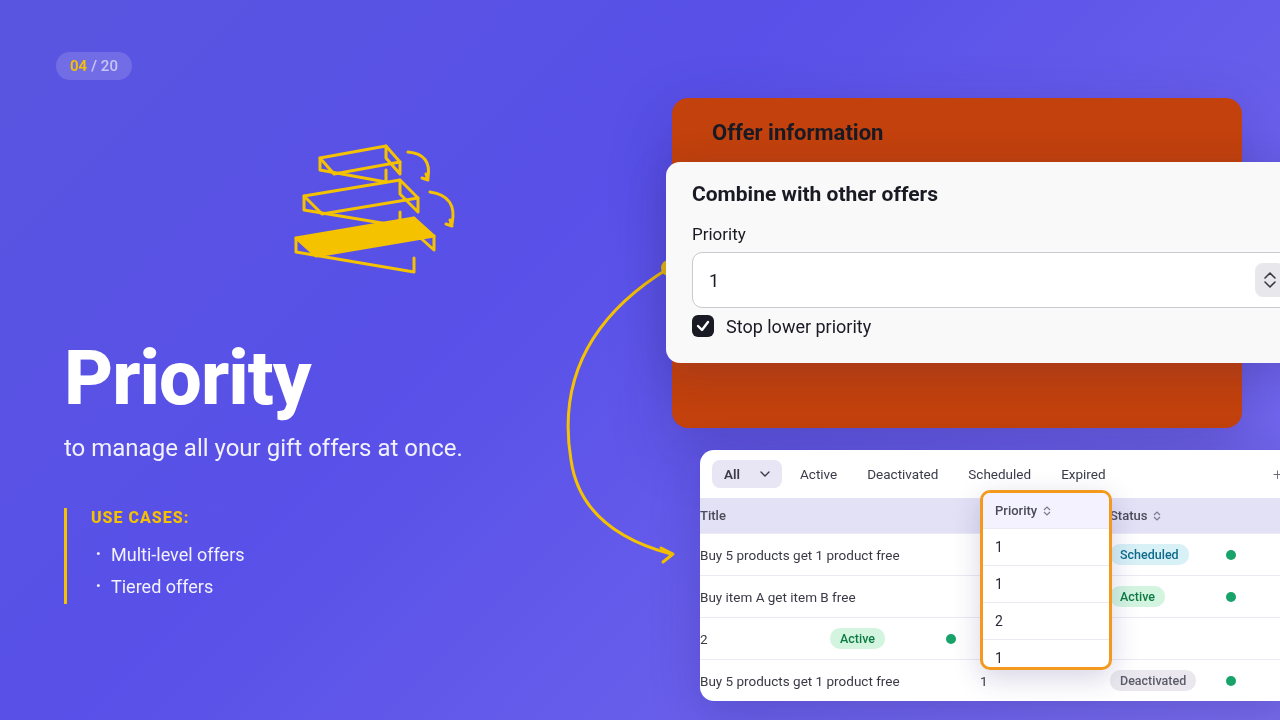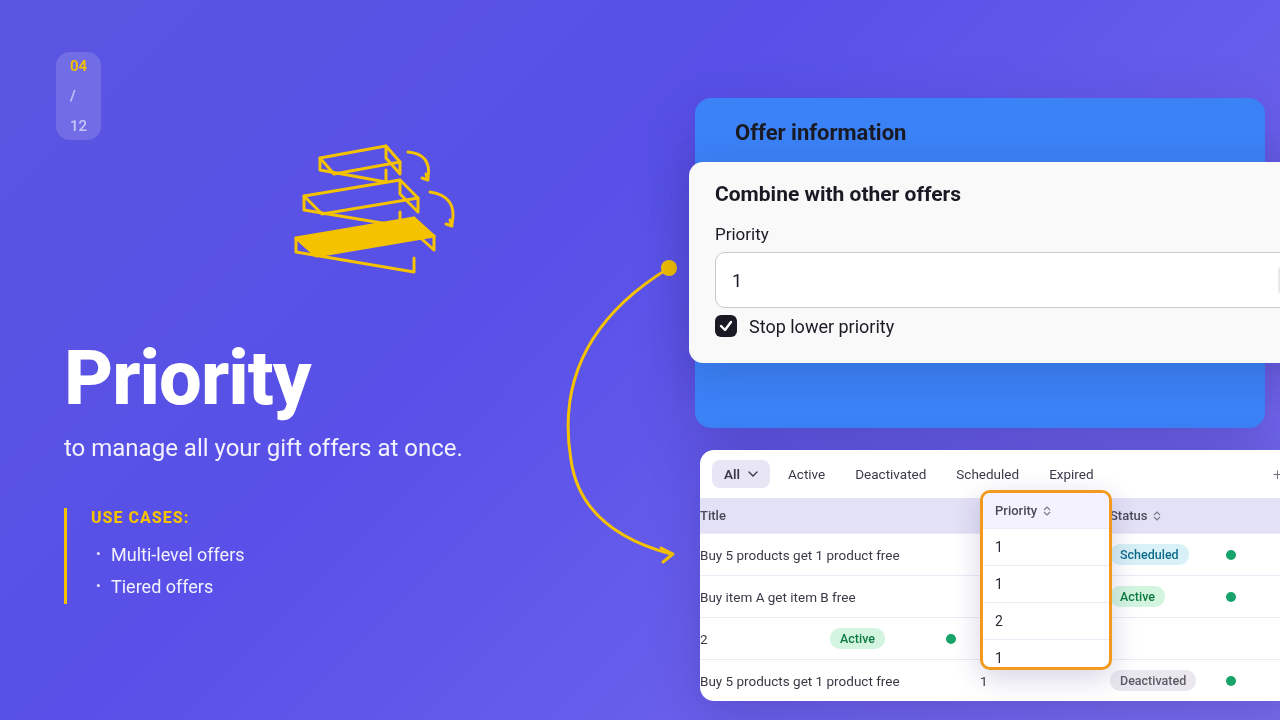--- a/index.html
+++ b/index.html
@@ -11,21 +11,21 @@
   }
 
   
   .page-pill {
     position: absolute; top: 52px; left: 56px;
     background: rgba(255,255,255,0.15);
     border-radius: 14px;
     padding: 5px 14px;
     font-size: 15px; font-weight: 600;
     color: #fff;
-    display: flex; gap: 12px; align-items: baseline; flex-direction: column;
+    display: flex; gap: 4px; align-items: baseline;
   }
   .page-pill .cur { color: #f5c200; }
   .page-pill .sep { opacity: .6; }
   .page-pill .tot { opacity: .6; font-weight: 500; }
 
   
   .illus { position: absolute; top: 140px; left: 290px; width: 200px; height: 140px; }
 
   
   .left { position: absolute; left: 64px; top: 340px; width: 560px; }
@@ -35,22 +35,22 @@
   .use-title { color: #f5c200; font-size: 16px; font-weight: 800; letter-spacing: 1px; }
   .use-list { list-style: none; margin-top: 12px; }
   .use-list li { font-size: 18px; line-height: 1.8; color: rgba(255,255,255,.92); position: relative; padding-left: 20px;}
   .use-list li::before { content: "·"; position: absolute; left: 4px; font-size: 26px; line-height: 18px; top: 6px;}
 
   
   .connector { position: absolute; left: 561px; top: 260px; width: 200px; height: 320px; pointer-events:none;}
 
   
   .offer-card {
-    position: absolute; top: 98px; left: 695px; width: 570px;
-    background: #3b82f6; border-radius: 16px;
+    position: absolute; top: 98px; left: 672px; width: 570px;
+    background: #c2410c; border-radius: 16px;
     box-shadow: 0 20px 60px rgba(34,25,95,.25);
     overflow: visible;
   }
   .offer-card .hdr { padding: 22px 40px 8px 40px; font-size: 22px; font-weight: 700; color: #1a1a24;}
   .offer-inner {
     position: absolute; top: 64px; left: -6px; width: 656px;
     background: #f9f9fa; border-radius: 14px;
     padding: 20px 26px 26px 26px;
     color: #1a1a24;
     box-shadow: 0 10px 40px rgba(34,25,95,.18);
@@ -74,21 +74,21 @@
   
   .table-card {
     position: absolute; top: 450px; left: 700px; width: 600px;
     background: #ffffff; border-radius: 14px;
     box-shadow: 0 16px 50px rgba(34,25,95,.22);
     overflow: visible;
     color:#2a2a36;
   }
   .tabs { display:flex; align-items:center; gap:6px; padding: 10px 12px; font-size:13.5px;}
   .tab { padding:6px 12px; border-radius:8px; color:#3b3b4a; cursor:pointer;}
-  .tab.active { background:#e8e6f4; font-weight:600; display:flex; align-items:center; gap:8px;}
+  .tab.active { background:#e8e6f4; font-weight:600; display:flex; align-items:center; gap:20px;}
   .tab-plus { margin-left:auto; color:#6a6a78; font-size:16px; font-weight:300; padding:0 6px;}
   .thead { display:flex; background:#e3e1f6; font-size:13px; color:#4a4a5a; font-weight:500;}
   .thead .c, .trow .c { padding:10px 0;}
   .c-title { flex: 0 0 280px; }
   .c-pri   { flex: 0 0 130px; display:flex; align-items:center; gap:6px;}
   .c-stat  { flex: 0 0 116px; display:flex; align-items:center; gap:6px;}
   .c-extra { flex: 1; }
   .sort-icon { display:inline-flex; flex-direction:column; line-height:0;}
   .trow { display:flex; border-top:1px solid #eceaf5; font-size:13.5px; color:#3a3a46; align-items:center;}
   .badge { display:inline-block; padding:3px 10px; border-radius:10px; font-size:12.5px; font-weight:500;}
@@ -106,21 +106,21 @@
   }
   .pri-overlay .oh { background:#f4f2ff; padding:10px 12px; font-size:13px; color:#4a4a5a; display:flex; align-items:center; gap:6px; font-weight:500;}
   .pri-overlay .orow { padding:10px 12px; border-top:1px solid #eceaf5; font-size:14px; color:#2a2a36;}
 </style>
 </head>
 <body>
 
 <div class="page-pill">
   <span class="cur">04</span>
   <span class="sep">/</span>
-  <span class="tot">12</span>
+  <span class="tot">20</span>
 </div>
 
 <svg class="illus" viewBox="0 0 200 140">
   <g fill="none" stroke="#f5c200" stroke-width="3" stroke-linejoin="round" stroke-linecap="round">
     <polygon points="30,18 96,6 110,22 44,34" fill="#f5c200" fill-opacity="0"></polygon>
     <polyline points="30,18 30,30 96,42 96,30"></polyline>
     <polyline points="96,6 96,18 110,34 110,22"></polyline>
     <polygon points="14,56 110,40 128,58 32,74"></polygon>
     <polyline points="14,56 14,70 110,86 110,72"></polyline>
     <polyline points="110,40 110,54 128,72 128,58"></polyline>

